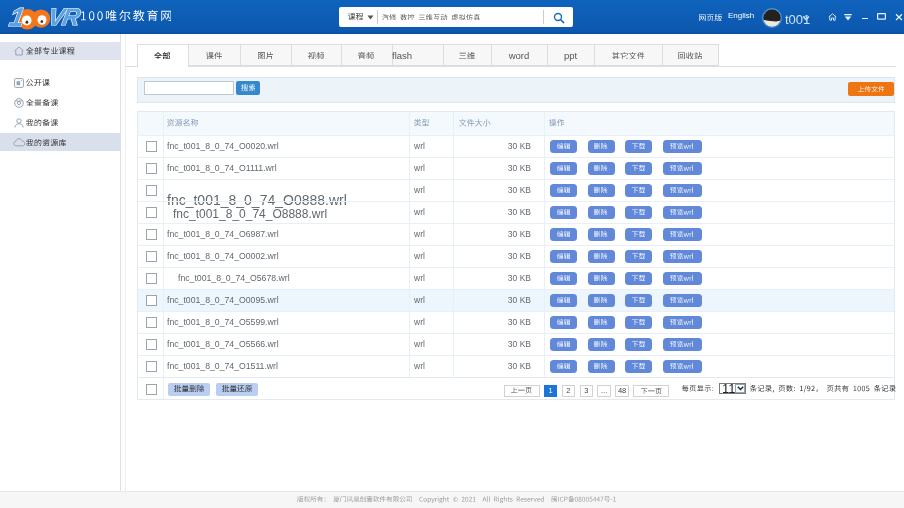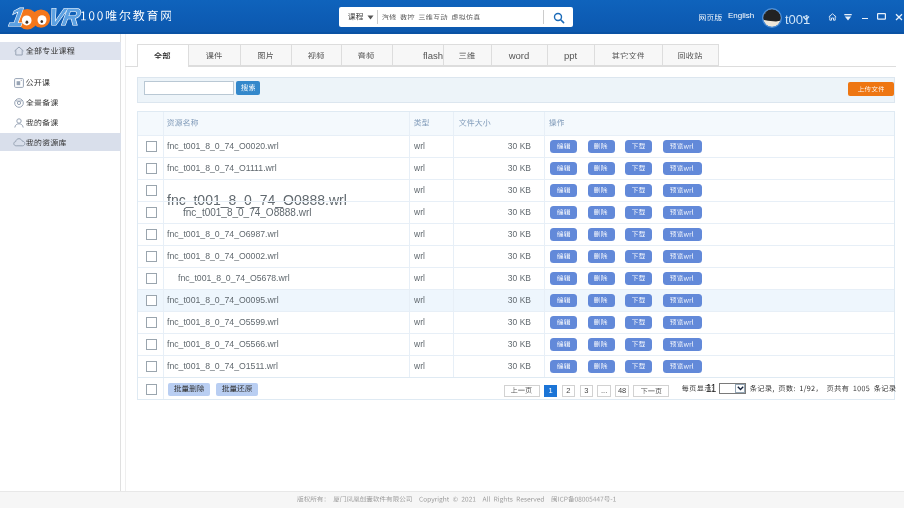--- a/index.html
+++ b/index.html
@@ -168,21 +168,21 @@
   </svg>
 <div class="abs" style="left:291px;top:44px;width:51px;height:22px;background:#f7f7f7;border:1px solid #ddd;box-sizing:border-box"></div>
 <svg style="position:absolute;left:307.9px;top:51.6px;z-index:3;" width="16.2" height="7.8" viewBox="0 0 16.2 7.8">
     <use href="#t_tab4"></use>
   </svg>
 <div class="abs" style="left:341px;top:44px;width:52px;height:22px;background:#f7f7f7;border:1px solid #ddd;box-sizing:border-box"></div>
 <svg style="position:absolute;left:358.4px;top:51.6px;z-index:3;" width="16.1" height="7.8" viewBox="0 0 16.1 7.8">
     <use href="#t_tab5"></use>
   </svg>
 <div class="abs" style="left:392px;top:44px;width:52px;height:22px;background:#f7f7f7;border:1px solid #ddd;box-sizing:border-box"></div>
-<div class="abs lat" style="left:392px;top:50px;width:51px;height:12px;font-size:9.5px;color:#555;text-align:right;z-index:3">flash</div>
+<div class="abs lat" style="left:392px;top:50px;width:51px;height:12px;font-size:9.5px;color:#555;text-align:left;z-index:3">flash</div>
 <div class="abs" style="left:443px;top:44px;width:49px;height:22px;background:#f7f7f7;border:1px solid #ddd;box-sizing:border-box"></div>
 <svg style="position:absolute;left:459.1px;top:51.6px;z-index:3;" width="15.9" height="7.7" viewBox="0 0 15.9 7.7">
     <use href="#t_tab7"></use>
   </svg>
 <div class="abs" style="left:491px;top:44px;width:57px;height:22px;background:#f7f7f7;border:1px solid #ddd;box-sizing:border-box"></div>
 <div class="abs lat" style="left:491px;top:50px;width:56px;height:12px;font-size:9.5px;color:#555;text-align:center;z-index:3">word</div>
 <div class="abs" style="left:547px;top:44px;width:48px;height:22px;background:#f7f7f7;border:1px solid #ddd;box-sizing:border-box"></div>
 <div class="abs lat" style="left:547px;top:50px;width:47px;height:12px;font-size:9.5px;color:#555;text-align:center;z-index:3">ppt</div>
 <div class="abs" style="left:594px;top:44px;width:69px;height:22px;background:#f7f7f7;border:1px solid #ddd;box-sizing:border-box"></div>
 <svg style="position:absolute;left:611.6px;top:51.6px;z-index:3;" width="32.8" height="7.8" viewBox="0 0 32.8 7.8">
@@ -279,21 +279,21 @@
 <div class="abs" style="left:625px;top:183.5px;width:27px;height:13px;background:#6289d9;border-radius:3.5px"></div>
 <svg style="position:absolute;left:631.9px;top:186.8px;" width="13.2" height="6.4" viewBox="0 0 13.2 6.4">
     <use href="#t_b_down"></use>
   </svg>
 <div class="abs" style="left:662.5px;top:183.5px;width:39px;height:13px;background:#6289d9;border-radius:3.5px"></div>
 <svg style="position:absolute;left:670.3px;top:186.8px;" width="23.4" height="6.4" viewBox="0 0 23.4 6.4">
     <use href="#t_b_prev"></use>
   </svg>
 <div class="abs" style="left:138px;top:201px;width:756px;height:1px;background:#e7eff7"></div>
 <div class="abs cb" style="left:146px;top:207px"></div>
-<div class="abs lat" style="left:183px;top:207px;height:10px;font-size:10px;color:#61696f">fnc_t001_8_0_74_O8888.wrl</div>
+<div class="abs lat" style="left:173px;top:207px;height:10px;font-size:12px;color:#61696f">fnc_t001_8_0_74_O8888.wrl</div>
 <div class="abs lat" style="left:414px;top:207px;height:10px;font-size:8.5px;color:#61696f">wrl</div>
 <div class="abs lat" style="left:453px;top:207px;width:78px;height:10px;font-size:8.5px;color:#61696f;text-align:right">30 KB</div>
 <div class="abs" style="left:550px;top:205.5px;width:27px;height:13px;background:#6289d9;border-radius:3.5px"></div>
 <svg style="position:absolute;left:556.9px;top:208.8px;" width="13.3" height="6.4" viewBox="0 0 13.3 6.4">
     <use href="#t_b_edit"></use>
   </svg>
 <div class="abs" style="left:587.5px;top:205.5px;width:27px;height:13px;background:#6289d9;border-radius:3.5px"></div>
 <svg style="position:absolute;left:594.3px;top:208.8px;" width="13.4" height="6.4" viewBox="0 0 13.4 6.4">
     <use href="#t_b_del"></use>
   </svg>
@@ -482,21 +482,21 @@
 <div class="abs" style="left:615.3px;top:384.5px;width:13.5px;height:12.5px;background:#fff;border:1px solid #d2d2d2;box-sizing:border-box"></div>
 <div class="abs lat" style="left:615.3px;top:386.2px;width:13.5px;height:9px;font-size:7.5px;color:#444;text-align:center">48</div>
 <div class="abs" style="left:633.2px;top:384.5px;width:36px;height:12.5px;background:#fff;border:1px solid #d2d2d2;box-sizing:border-box"></div>
 <svg style="position:absolute;left:640.9px;top:387.6px;" width="20.7" height="6.2" viewBox="0 0 20.7 6.2">
     <use href="#t_next"></use>
   </svg>
 <svg style="position:absolute;left:682px;top:385.1px;" width="31.4" height="6.5" viewBox="0 0 31.4 6.5">
     <use href="#t_perpage"></use>
   </svg>
 <div class="abs" style="left:719px;top:382.5px;width:27px;height:11px;background:#fff;border:1px solid #7a7a7a;box-sizing:border-box"></div>
-<div class="abs lat" style="left:706px;top:384.5px;height:8px;font-size:10px;color:#222;line-height:8px">11</div>
+<div class="abs lat" style="left:722px;top:384.5px;height:8px;font-size:13px;color:#222;line-height:8px">11</div>
 <div class="abs" style="left:735px;top:383.5px;width:10px;height:9px;background:#fcfdfe;border:1px solid #93a5b4;box-sizing:border-box"></div>
 <svg class="abs" style="left:736.5px;top:386px" width="7" height="5">
     <path d="M0.8 0.8 L3.5 3.6 L6.2 0.8" fill="none" stroke="#16243d" stroke-width="1.4"></path>
   </svg>
 <svg style="position:absolute;left:750px;top:385.2px;" width="145.8" height="7.5" viewBox="0 0 145.8 7.5">
     <use href="#t_records"></use>
   </svg>
 <div class="abs" style="left:0;top:491px;width:904px;height:17px;background:#f6f6f6;border-top:1px solid #e8e8e8;box-sizing:border-box"></div>
 <svg style="position:absolute;left:297px;top:495.9px;" width="319.1" height="7.2" viewBox="0 0 319.1 7.2">
     <use href="#t_copy"></use>

